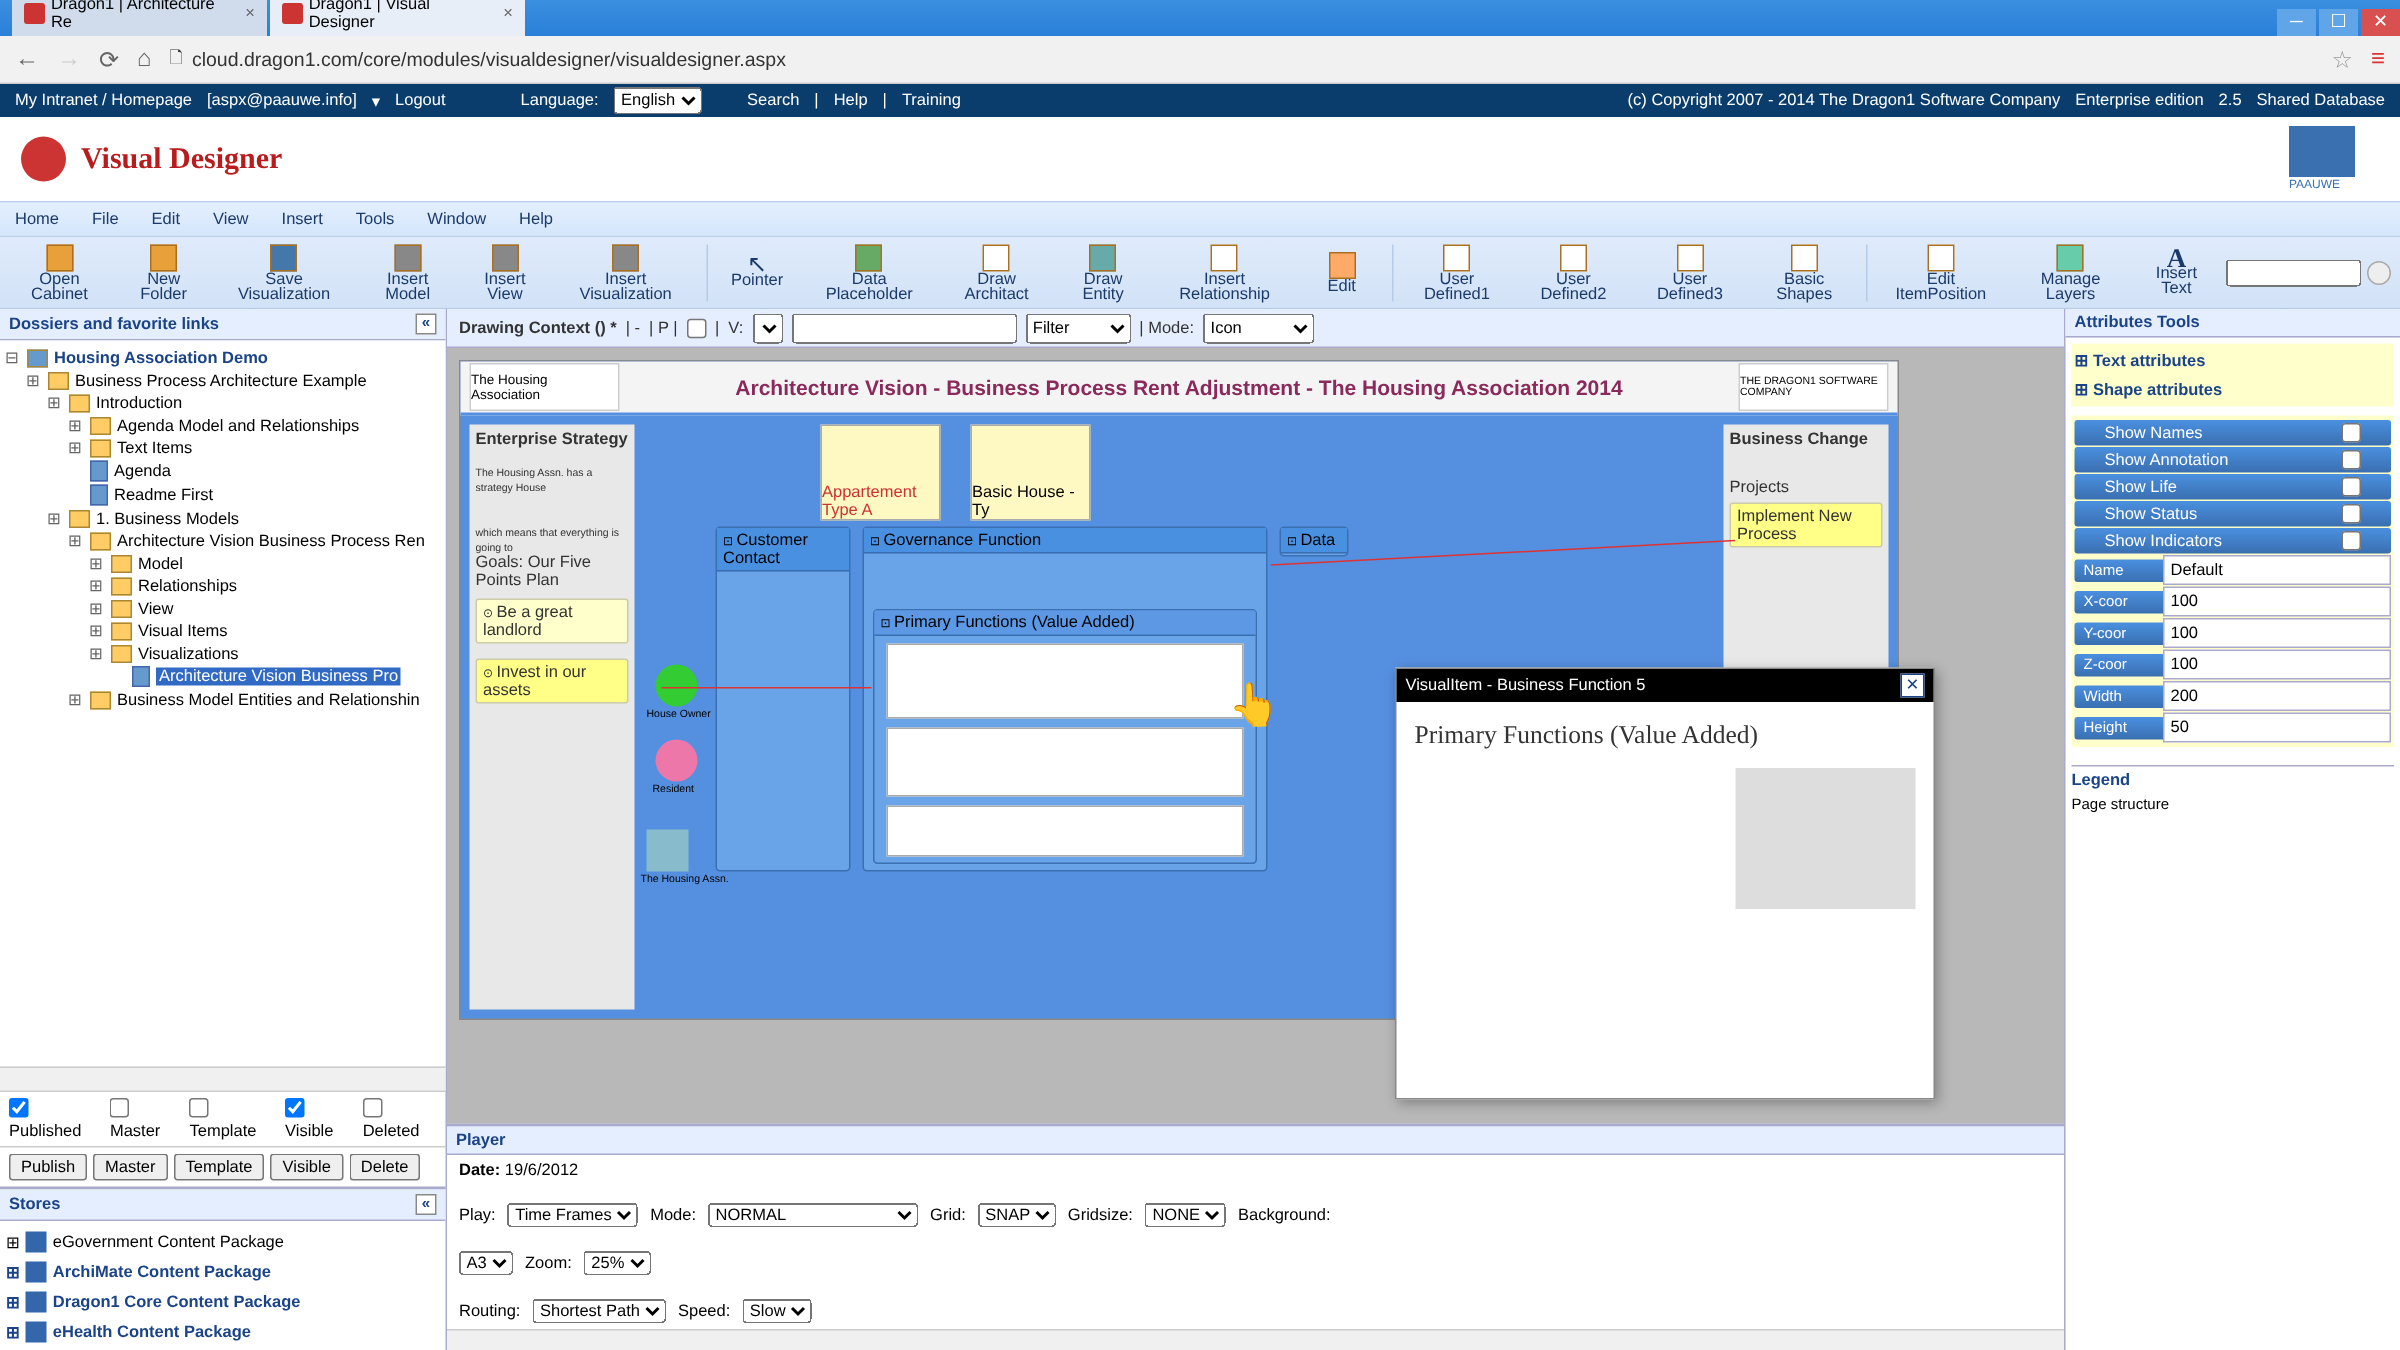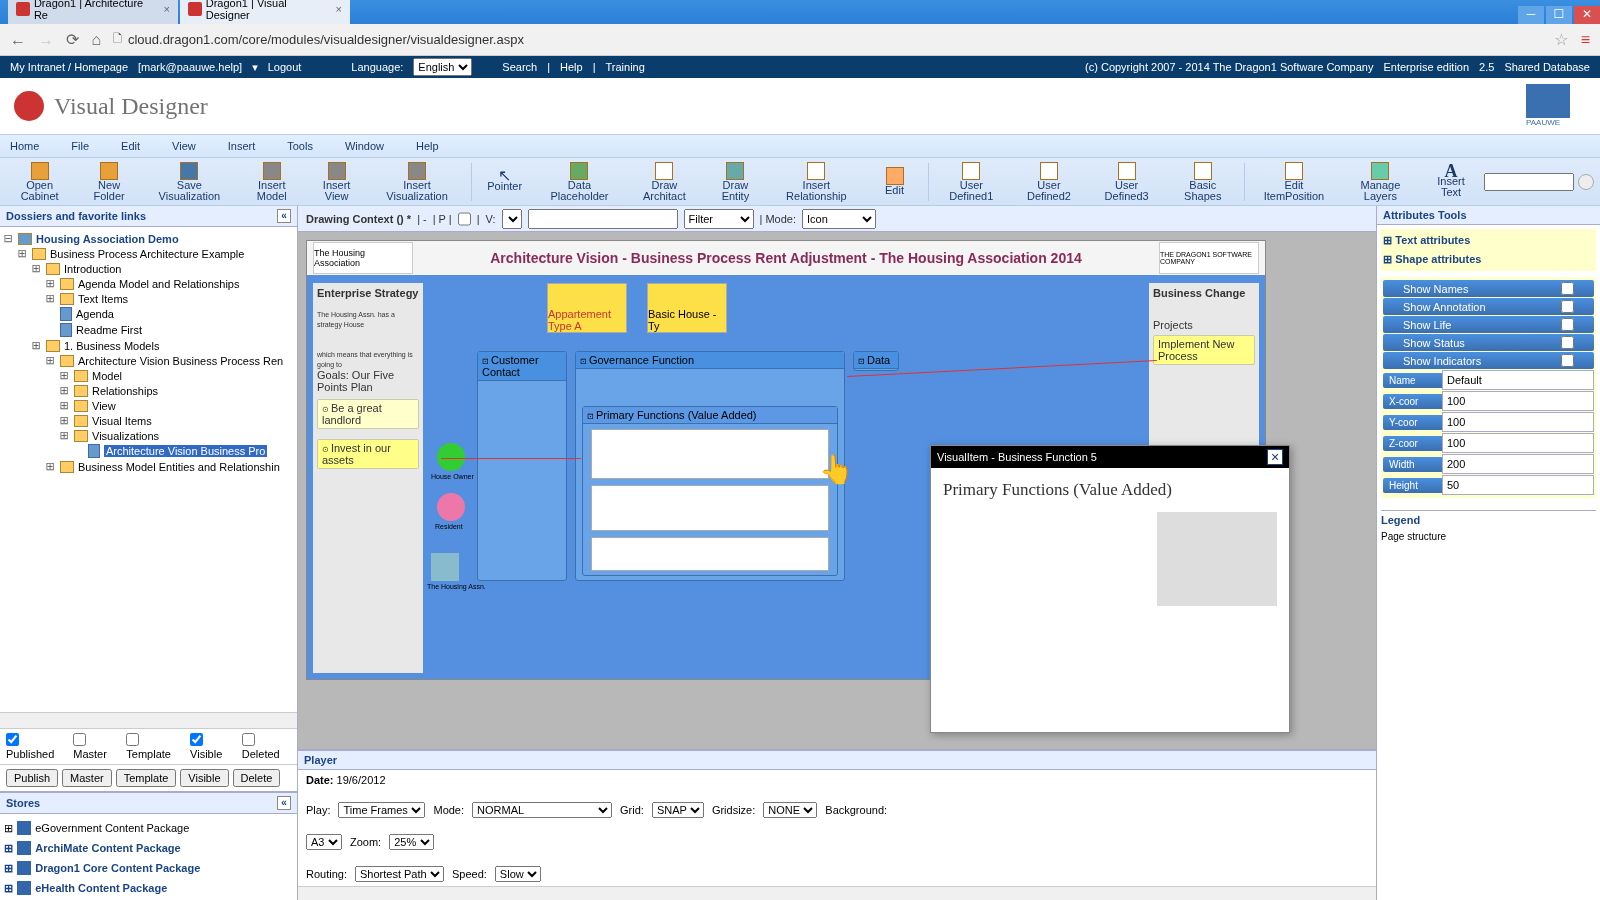--- a/index.html
+++ b/index.html
@@ -24,27 +24,27 @@
 
 
 .app-topbar { height: 22px; background: #0a3d6b; color: #fff; display: flex; align-items: center; padding: 0 10px; gap: 10px; font-size: 11px; }
 .app-topbar .spacer { flex: 1; }
 .lang-select { height: 18px; font-size: 11px; }
 
 
 .app-header { height: 56px; display: flex; align-items: center; padding: 0 14px; }
 .app-logo { display: flex; align-items: center; gap: 10px; }
 .app-logo .redball { width: 30px; height: 30px; background: #c33; border-radius: 50%; }
-.app-logo .title { font-family: Georgia, serif; font-size: 24px; color: #737373; }
+.app-logo .title { font-family: Georgia, serif; font-size: 20px; color: #b91c1c; font-weight: bold; }
 .client-logo { margin-left: auto; width: 60px; height: 44px; display: flex; flex-direction: column; }
 .client-logo .box { width: 44px; height: 34px; background: #3a6fb0; }
 .client-logo .txt { font-size: 8px; color: #3a6fb0; }
 
 
-.menu-bar { height: 24px; background: linear-gradient(#e3efff, #d5e6fb); border-top: 1px solid #b9cee8; border-bottom: 1px solid #b9cee8; display: flex; align-items: center; padding: 0 10px; gap: 32px; color: #1a3a6a; }
+.menu-bar { height: 24px; background: linear-gradient(#e3efff, #d5e6fb); border-top: 1px solid #b9cee8; border-bottom: 1px solid #b9cee8; display: flex; align-items: center; padding: 0 10px; gap: 22px; color: #1a3a6a; }
 
 
 .ribbon { height: 48px; background: linear-gradient(#dfebfb, #d2e2f7); border-bottom: 1px solid #b5cbe6; display: flex; align-items: center; padding: 0 6px; gap: 8px; overflow: hidden; }
 .ribbon-btn { display: flex; flex-direction: column; align-items: center; justify-content: center; height: 44px; min-width: 50px; cursor: pointer; }
 .ribbon-btn .ricon { width: 18px; height: 18px; background: #e8a03a; border: 1px solid #aa7020; }
 .ribbon-btn .rlabel { font-size: 9px; color: #1a3a6a; text-align: center; line-height: 10px; }
 .ribbon-divider { width: 1px; height: 38px; background: #b5cbe6; }
 .ribbon-search { margin-left: auto; display: flex; align-items: center; gap: 4px; }
 .ribbon-search input { width: 90px; height: 18px; }
 .ribbon-search .mag { width: 16px; height: 16px; background: #eee; border: 1px solid #aaa; border-radius: 50%; }
@@ -92,21 +92,21 @@
 
 .canvas-wrap { flex: 1; overflow: auto; background: #b8b8b8; position: relative; }
 .canvas { margin: 8px; background: #5590e0; border: 1px solid #888; width: 960px; height: 440px; position: relative; }
 .canvas-titlebar { height: 36px; background: #f4f4f4; display: flex; align-items: center; border-bottom: 2px solid #5590e0; }
 .canvas-titlebar .logo-box { width: 100px; height: 32px; margin: 2px 6px; background: #fff; border: 1px solid #ccc; display: flex; align-items: center; justify-content: center; font-size: 9px; }
 .canvas-titlebar .title { flex: 1; text-align: center; color: #8a2a5a; font-size: 14px; font-weight: bold; }
 .canvas-sidepanel { position: absolute; top: 42px; width: 110px; bottom: 6px; background: #e8e8e8; padding: 4px; font-size: 9px; color: #333; }
 .canvas-sidepanel.left { left: 6px; }
 .canvas-sidepanel.right { right: 6px; }
 .canvas-center { position: absolute; left: 120px; right: 120px; top: 42px; bottom: 6px; }
-.apt-img { position: absolute; width: 80px; height: 50px; background: #fde047; border: 1px solid #aaa; display: flex; align-items: flex-end; justify-content: center; font-size: 8px; }
+.apt-img { position: absolute; width: 80px; height: 64px; background: #fef9c3; border: 1px solid #aaa; display: flex; align-items: flex-end; justify-content: center; font-size: 8px; }
 .actor { width: 28px; height: 28px; border-radius: 50%; position: absolute; }
 .blue-box { position: absolute; background: #6aa4e8; border: 1px solid #3a6fb0; border-radius: 3px; }
 .blue-box .bh { background: #4a90e0; color: #000; font-size: 8px; padding: 2px 4px; border-bottom: 1px solid #3a6fb0; }
 .yellow-tag { position: absolute; background: #ffffcc; border: 1px solid #cca; border-radius: 2px; font-size: 8px; padding: 2px 4px; }
 .diagram-box { position: absolute; background: #fff; border: 1px solid #aaa; left: 8px; right: 8px; }
 
 
 .red-line { position: absolute; height: 1px; background: #d33; }
 
 
@@ -165,21 +165,21 @@
   <div class="address-bar">
     <span>🗋</span>
     <span class="address-url">cloud.dragon1.com/core/modules/visualdesigner/visualdesigner.aspx</span>
     <span class="star">☆</span>
   </div>
   <span class="hamburger">≡</span>
 </div>
 
 <div class="app-topbar">
   <span>My Intranet / Homepage</span>
-  <span>[mark@paauwe.help]</span>
+  <span>[aspx@paauwe.info]</span>
   <span>▾</span>
   <span>Logout</span>
   <span style="margin-left:40px">Language:</span>
   <select class="lang-select"><option>English</option></select>
   <span style="margin-left:20px">Search</span>
   <span>|</span>
   <span>Help</span>
   <span>|</span>
   <span>Training</span>
   <span class="spacer"></span>

